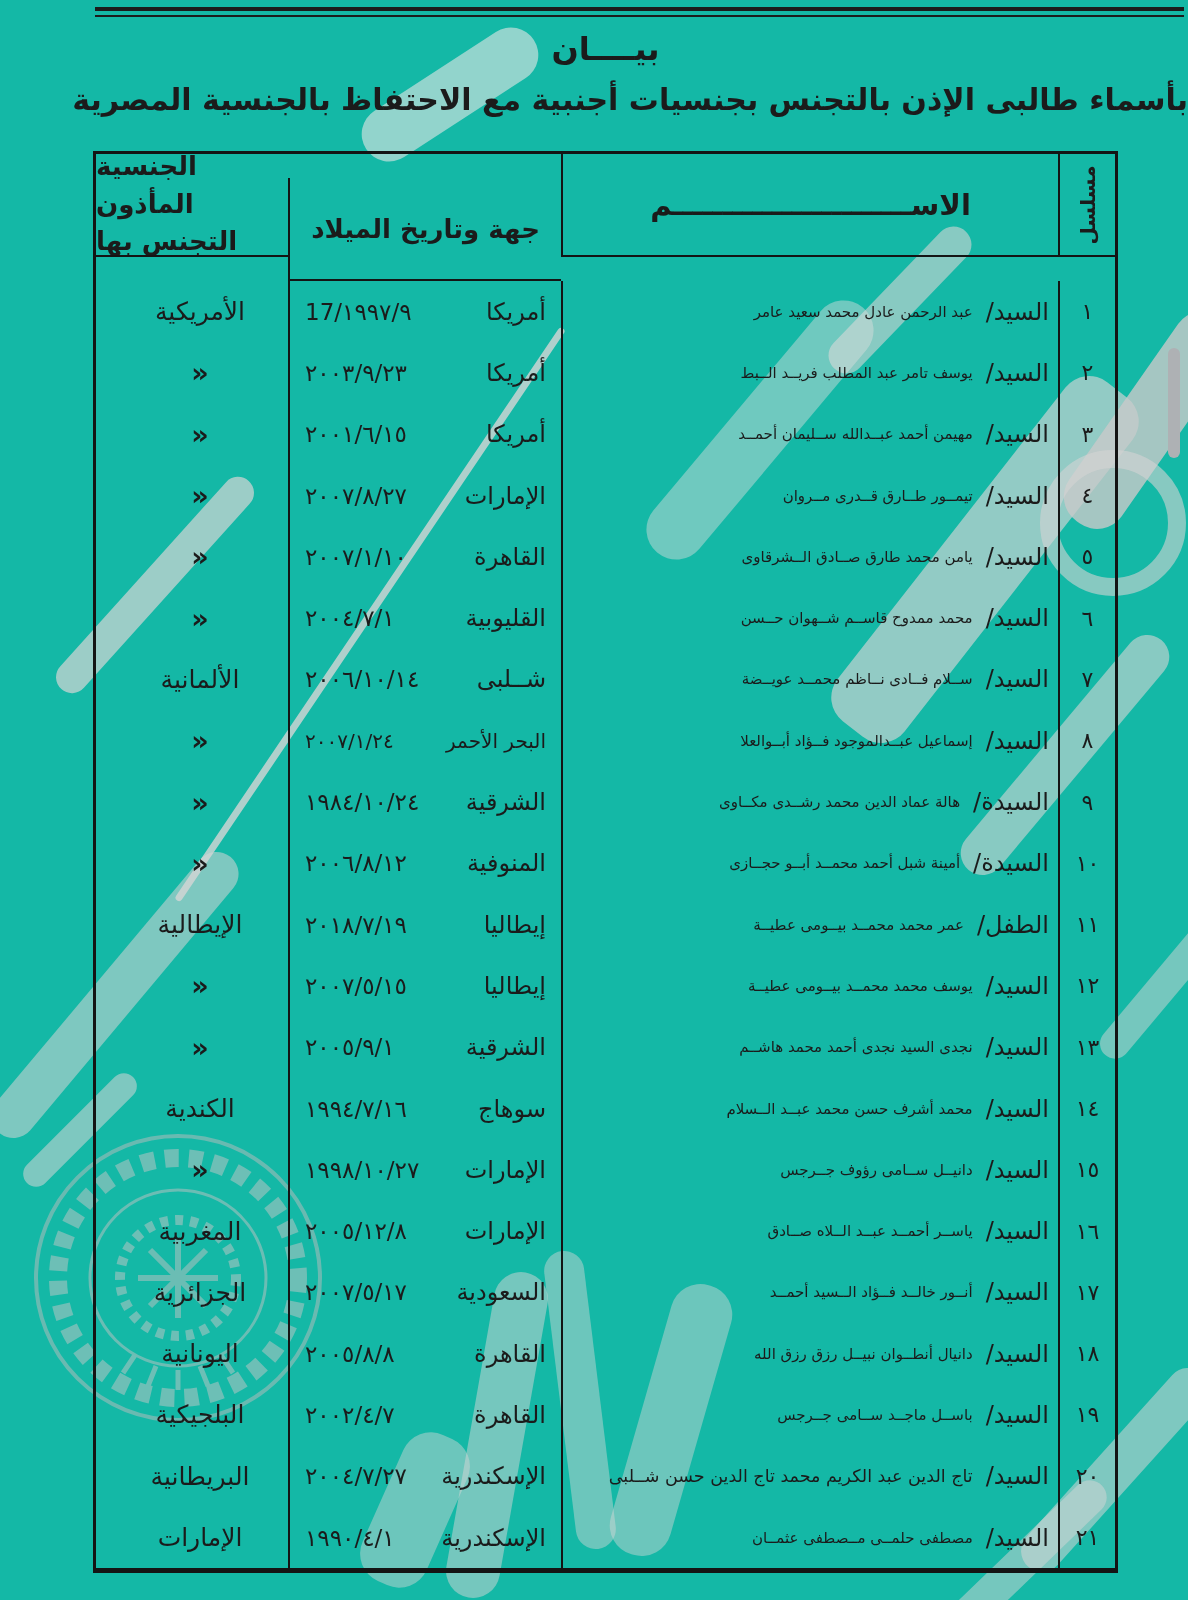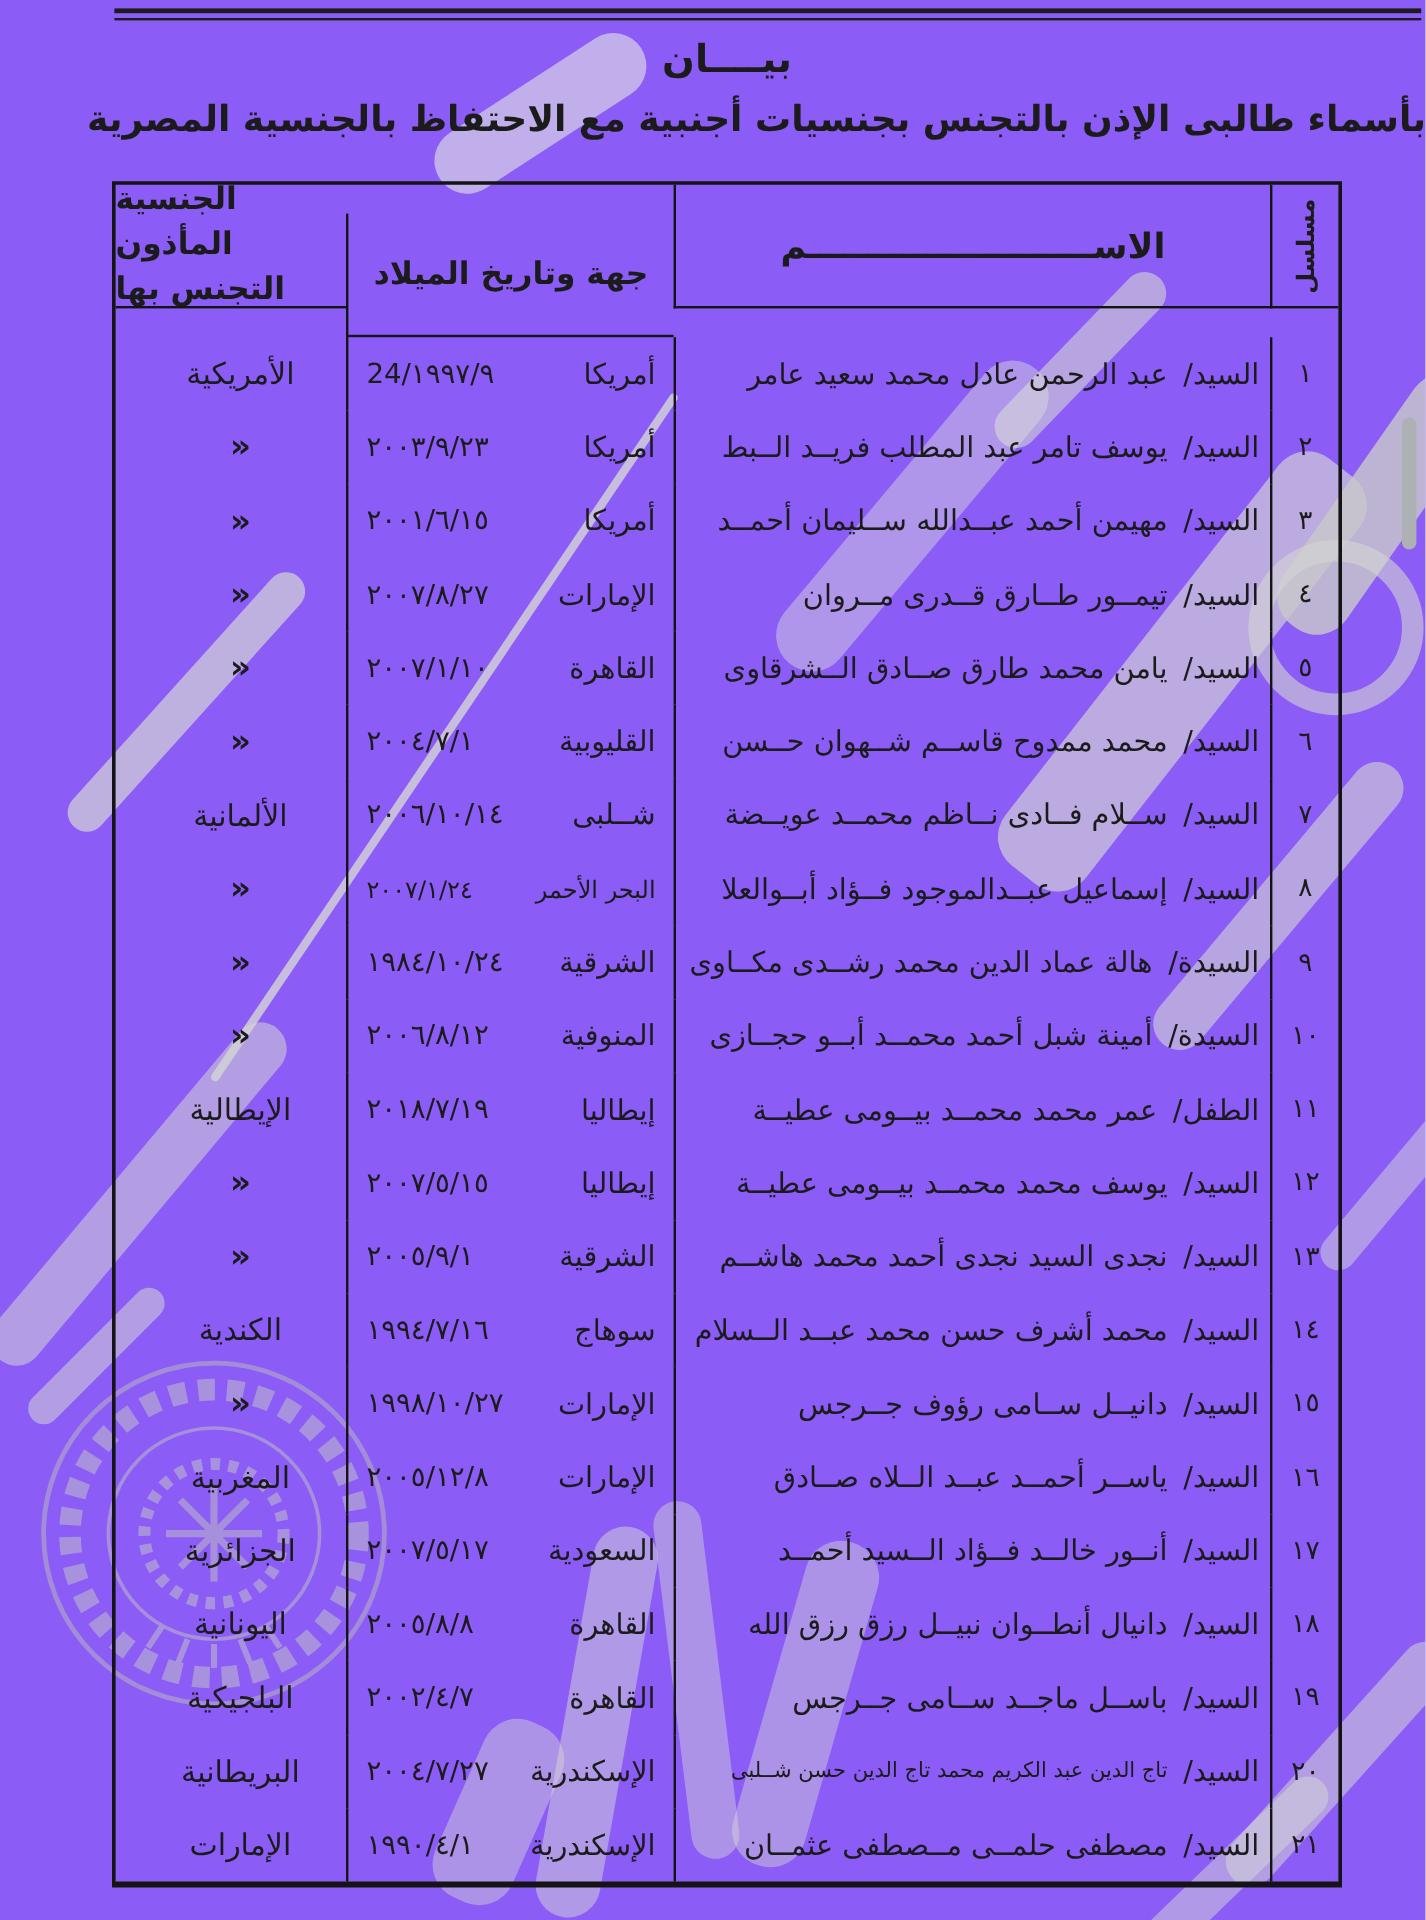--- a/index.html
+++ b/index.html
@@ -1,17 +1,17 @@
 <!DOCTYPE html>
 <html lang="ar" dir="rtl"><head>
 <meta charset="utf-8">
 <style>
   html,body{margin:0;padding:0;background:#ffffff;}
   .page{
-    position:relative;width:1188px;height:1600px;background:#8b5cf6;overflow:hidden;
+    position:relative;width:1188px;height:1600px;background:#14b8a6;overflow:hidden;
     direction:rtl;font-family:"DejaVu Sans","Liberation Sans",sans-serif;color:#1b1b1b;
   }
   
   .wm-layer{position:absolute;inset:0;z-index:0;pointer-events:none;}
   .wm{position:absolute;background:#d6d6d6;border-radius:30px;}
   .wm-ring{position:absolute;border:18px solid #d4d4d4;border-radius:50%;background:transparent;}
   .seal{position:absolute;left:28px;top:1128px;width:300px;height:300px;opacity:.5;}
   
   .top-rule{position:absolute;left:95px;right:4px;top:7px;height:4px;
     border-top:4px solid #1c1c1c;border-bottom:2px solid #1c1c1c;z-index:1;}
@@ -31,21 +31,21 @@
   .td-birth{width:273px;justify-content:space-between;padding:0 15px;}
   .td-nat{flex:1;justify-content:center;}
   .thead .td{height:103px;border-bottom:2.5px solid #141414;font-weight:bold;}
   .thead .td-name{justify-content:center;padding:1px;font-size:29px;white-space:nowrap;}
   .thead .td-birth{justify-content:center;padding:0;font-size:26px;margin-top:24px;}
   .thead .td-nat{font-size:26px;text-align:left;line-height:1.45;}
   .vertical{transform:rotate(-90deg);font-size:20px;white-space:nowrap;}
   .tbody .tr{height:61.3px;}
   .serial-num{font-size:22px;}
   .prefix{font-size:24px;white-space:nowrap;}
-  .pname{font-size:24px;white-space:nowrap;}
+  .pname{font-size:15px;white-space:nowrap;}
   .pname.small{font-size:17.5px;}
   .place{font-size:24px;white-space:nowrap;}
   .bdate{font-size:23px;white-space:nowrap;}
   .place.tight,.bdate.tight{font-size:20px;}
   .natv{font-size:25px;white-space:nowrap;margin-left:16px;}
   .natv.ditto{direction:ltr;unicode-bidi:isolate;font-size:27px;font-weight:bold;}
   .nat2{display:block;}
   
   .scrollbar{position:absolute;left:1168px;top:348px;width:12px;height:110px;
     background:#aeb1b4;border-radius:6px;z-index:2;}
@@ -107,21 +107,21 @@
   <div class="tr">
     <div class="td td-serial">
       <span class="serial-num">١</span>
     </div>
     <div class="td td-name">
       <span class="prefix">السيد/</span>
       <span class="pname">عبد الرحمن عادل محمد سعيد عامر</span>
     </div>
     <div class="td td-birth">
       <span class="place">أمريكا</span>
-      <span class="bdate">١٩٩٧/٩/24</span>
+      <span class="bdate">١٩٩٧/٩/17</span>
     </div>
     <div class="td td-nat">
       <span class="natv">الأمريكية</span>
     </div>
   </div>
 
   <div class="tr">
     <div class="td td-serial">
       <span class="serial-num">٢</span>
     </div>

